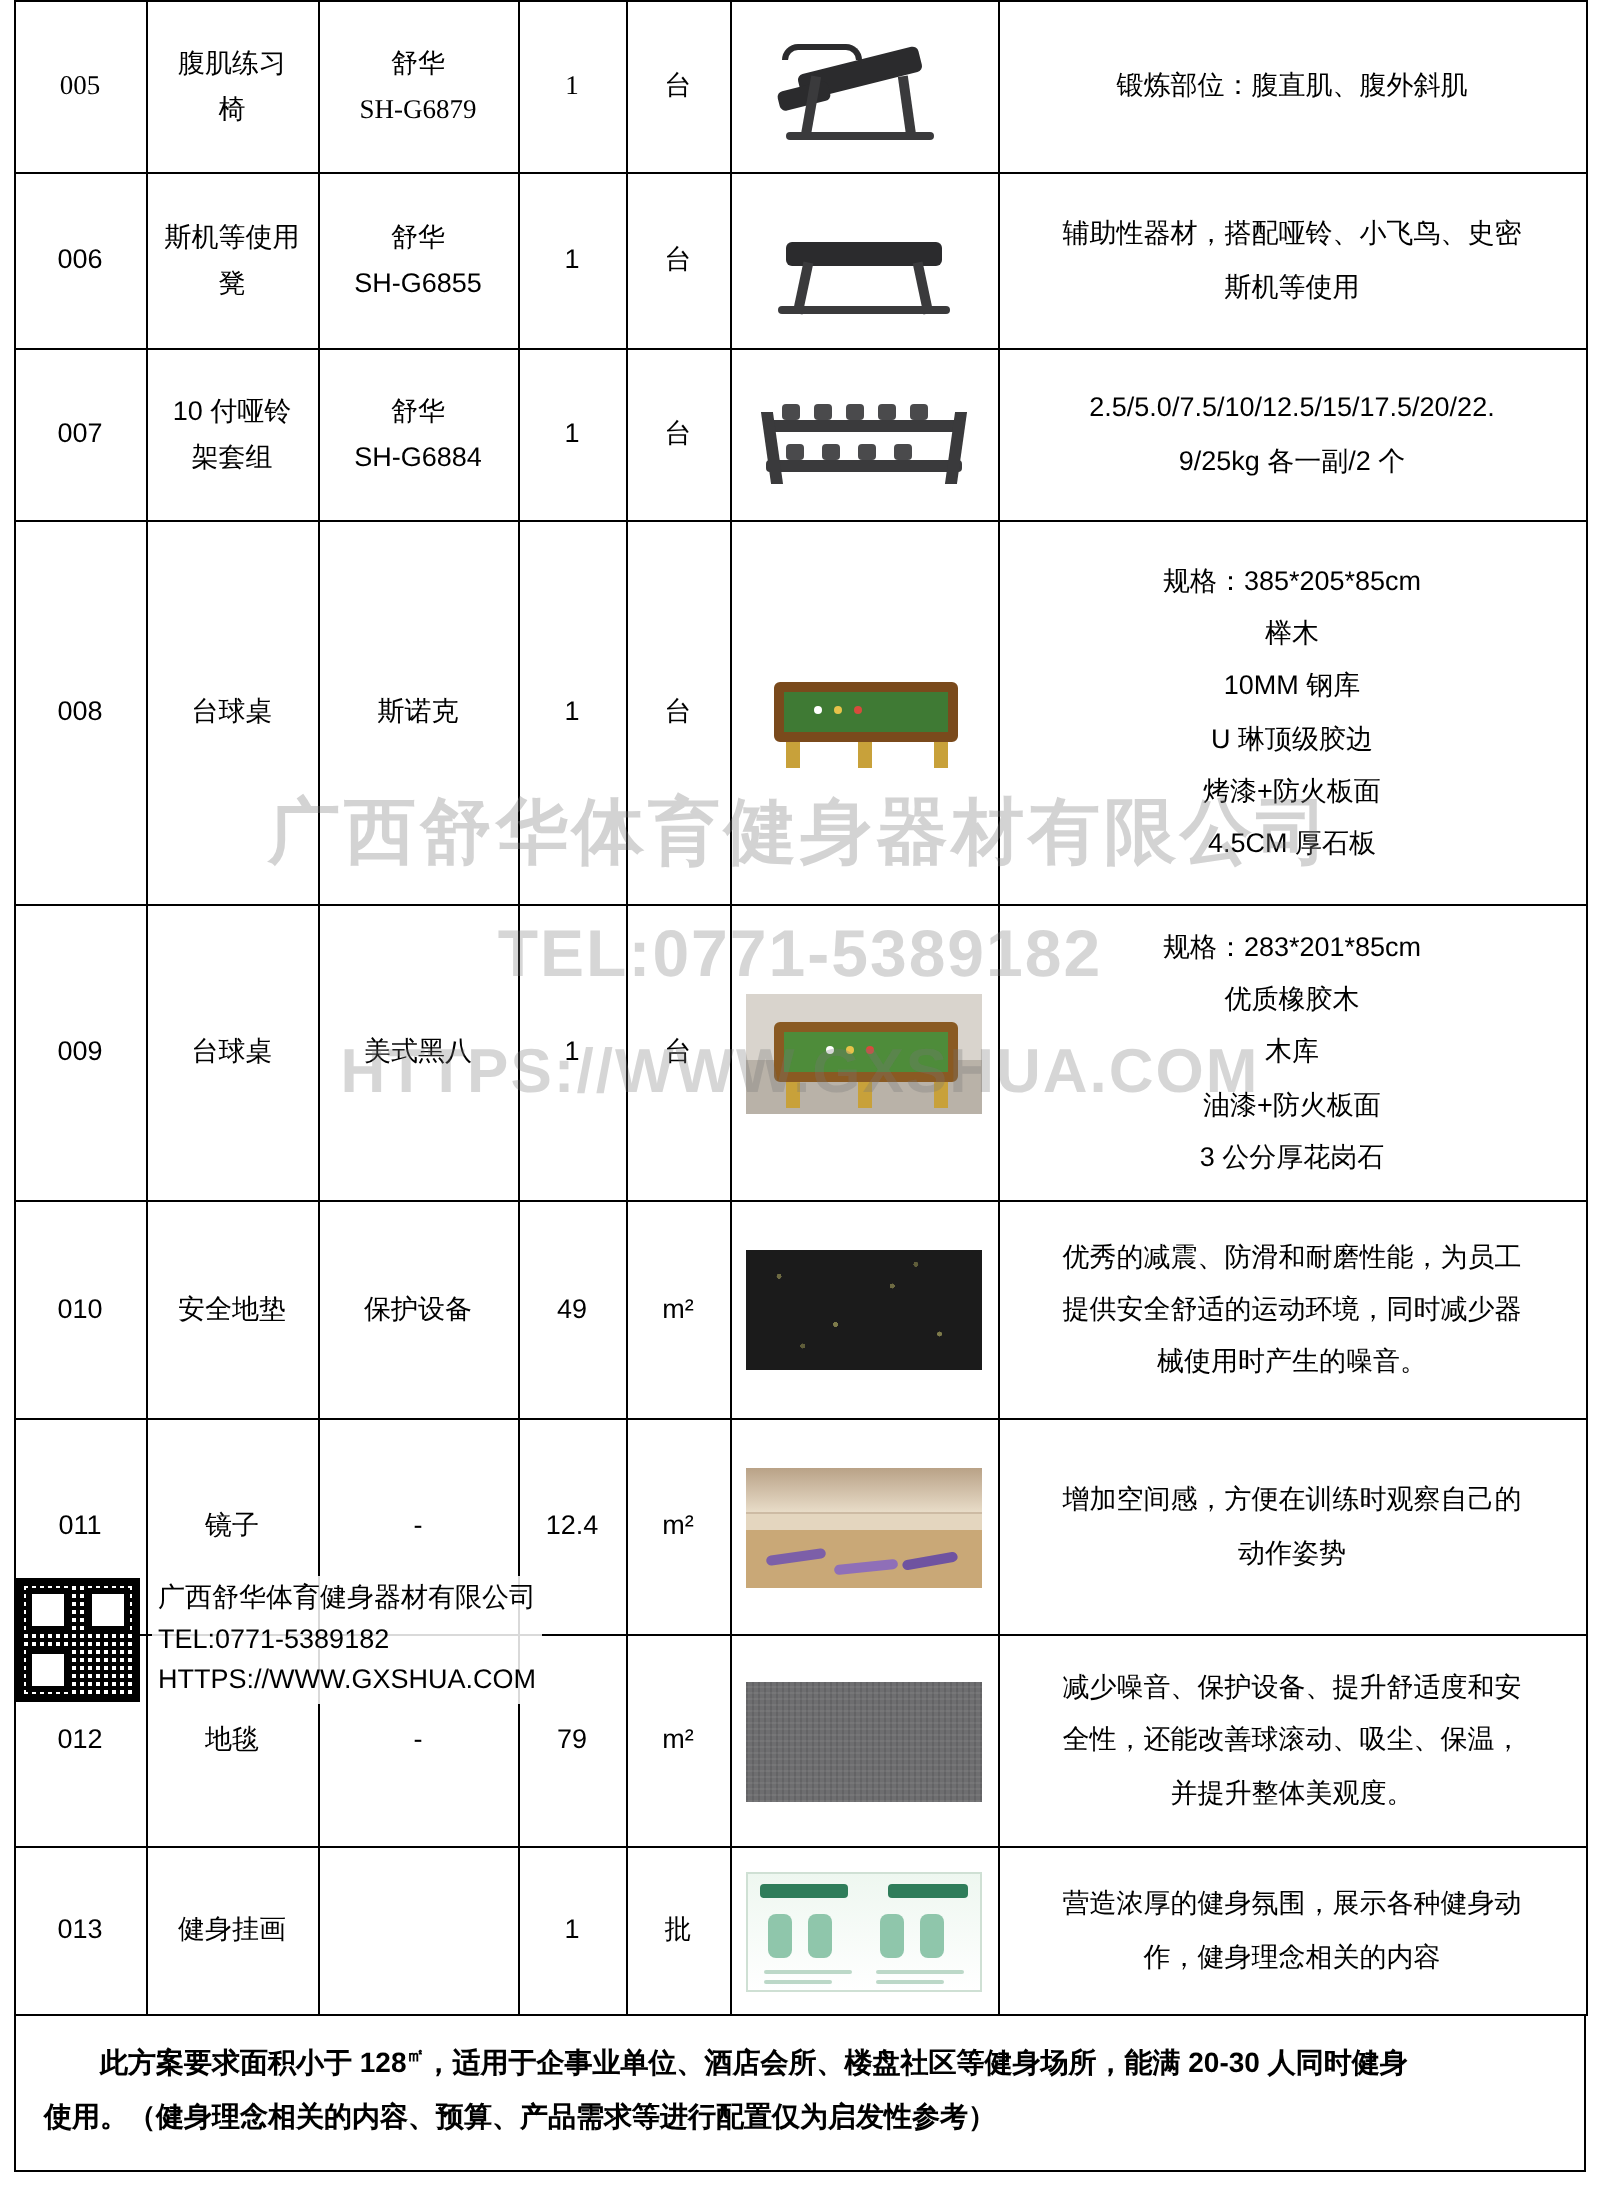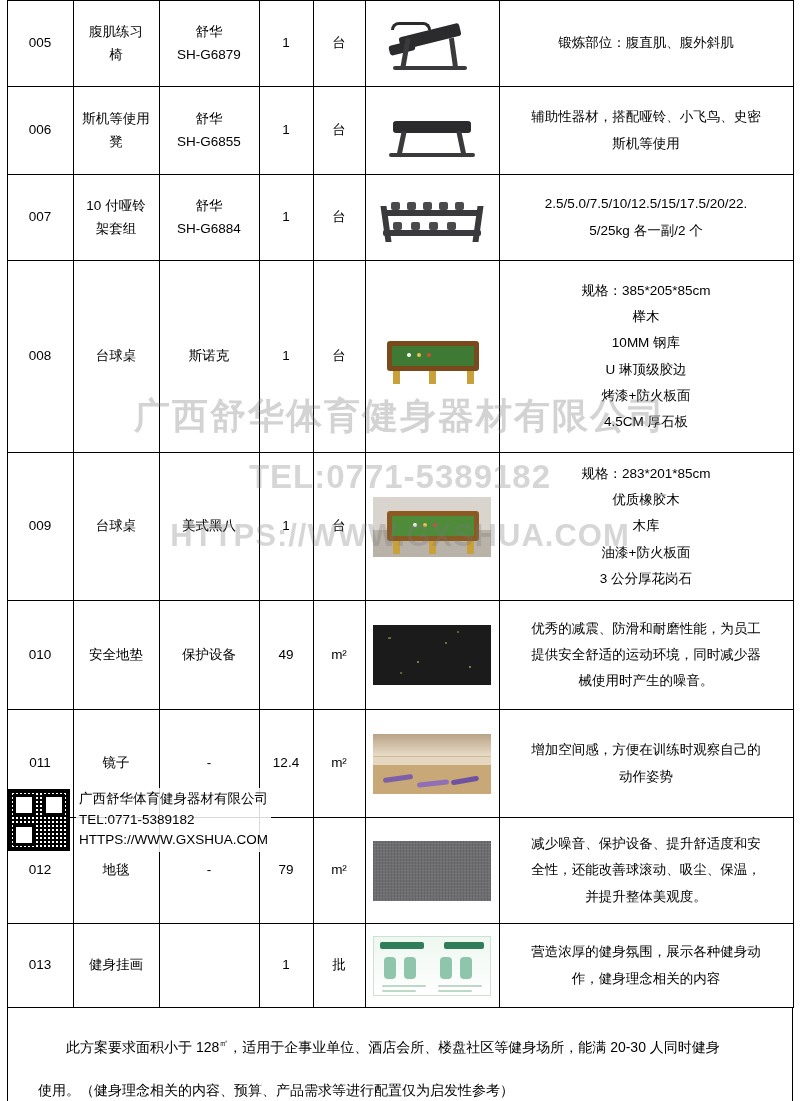--- a/index.html
+++ b/index.html
@@ -350,41 +350,41 @@
     border: 1px solid #000;
     border-top: none;
     box-sizing: border-box;
     padding: 10px 14px 12px 14px;
     font-size: 14px;
     line-height: 1.95;
     position: relative;
     z-index: 2;
     background: transparent;
   }
-  .note p { margin: 16px; text-indent: 2em; }
+  .note p { margin: 0; text-indent: 2em; font-weight: bold; }
   .sup { font-size: 9px; vertical-align: super; }
 </style>
 </head>
 <body>
 
 <div class="page">
 
   <table class="equip">
     <colgroup>
       <col class="c-no">
         <col class="c-name">
         <col class="c-brand">
         <col class="c-qty">
       <col class="c-unit">
         <col class="c-img">
         <col class="c-desc">
     </colgroup>
     <tbody>
 
-      <tr style="height:86px;">
+      <tr style="height:86px;font-family:Liberation Serif, serif;">
         <td class="no">005</td>
         <td class="name">
           <div>腹肌练习</div>
           <div>椅</div>
         </td>
         <td class="brand">
           <div>舒华</div>
           <div>SH-G6879</div>
         </td>
         <td class="qty">1</td>
@@ -454,21 +454,21 @@
             <div class="db" style="left:38px;top:34px;"></div>
             <div class="db" style="left:56px;top:34px;"></div>
             <div class="db" style="left:74px;top:34px;"></div>
             <div class="bot"></div>
             <div class="side-l"></div>
               <div class="side-r"></div>
           </div>
         </td>
         <td class="desc">
           <div>2.5/5.0/7.5/10/12.5/15/17.5/20/22.</div>
-          <div>5/25kg 各一副/2 个</div>
+          <div>9/25kg 各一副/2 个</div>
         </td>
       </tr>
 
       <tr style="height:192px;">
         <td class="no">008</td>
         <td class="name">台球桌</td>
         <td class="brand">斯诺克</td>
         <td class="qty">1</td>
         <td class="unit">台</td>
         <td class="img">

